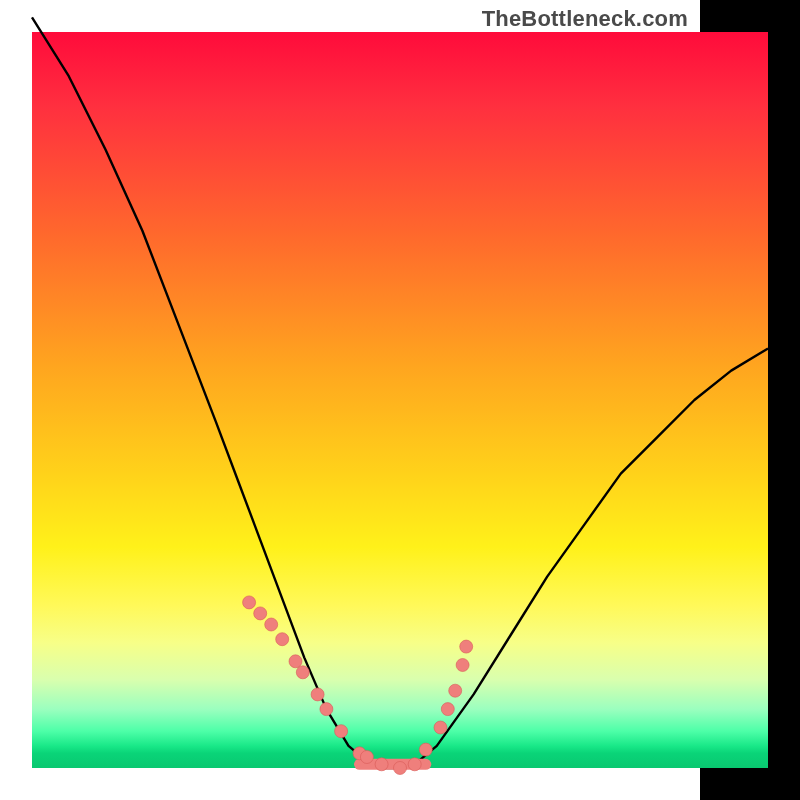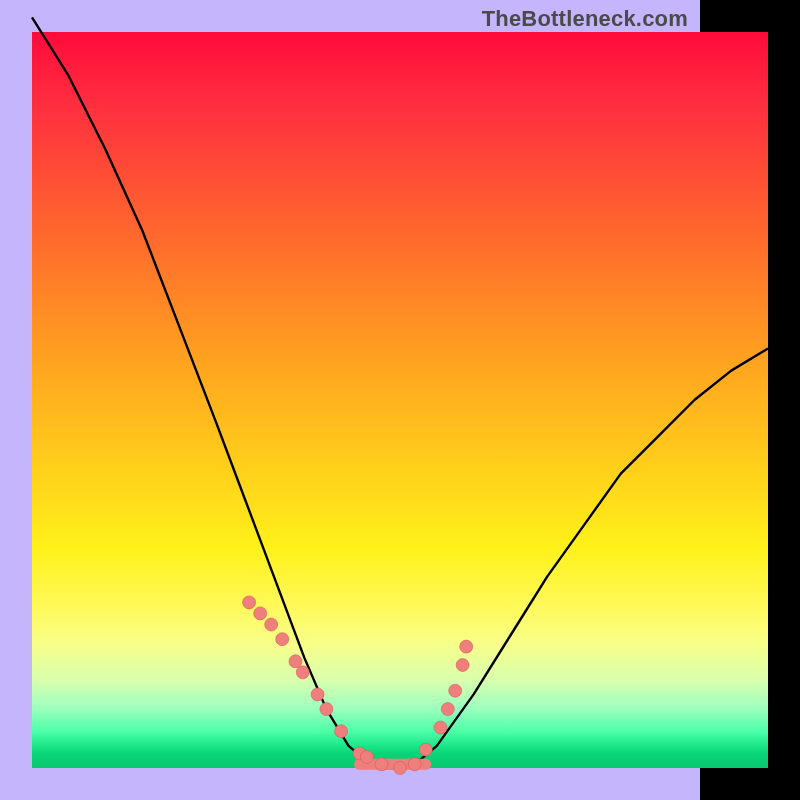--- a/index.html
+++ b/index.html
@@ -10,21 +10,21 @@
     background: #000;
     overflow: hidden;
     font-family: Arial, Helvetica, sans-serif;
   }
   .frame {
     position: absolute;
     top: 0;
     left: 0;
     width: 700px;
     height: 800px;
-    background: #c4b5fd;
+    background: #ffffff;
   }
   .plot-outer {
     position: absolute;
     top: 32px;
     left: 32px;
     width: 736px;
     height: 736px;
     background: #000;
   }
   .plot {

